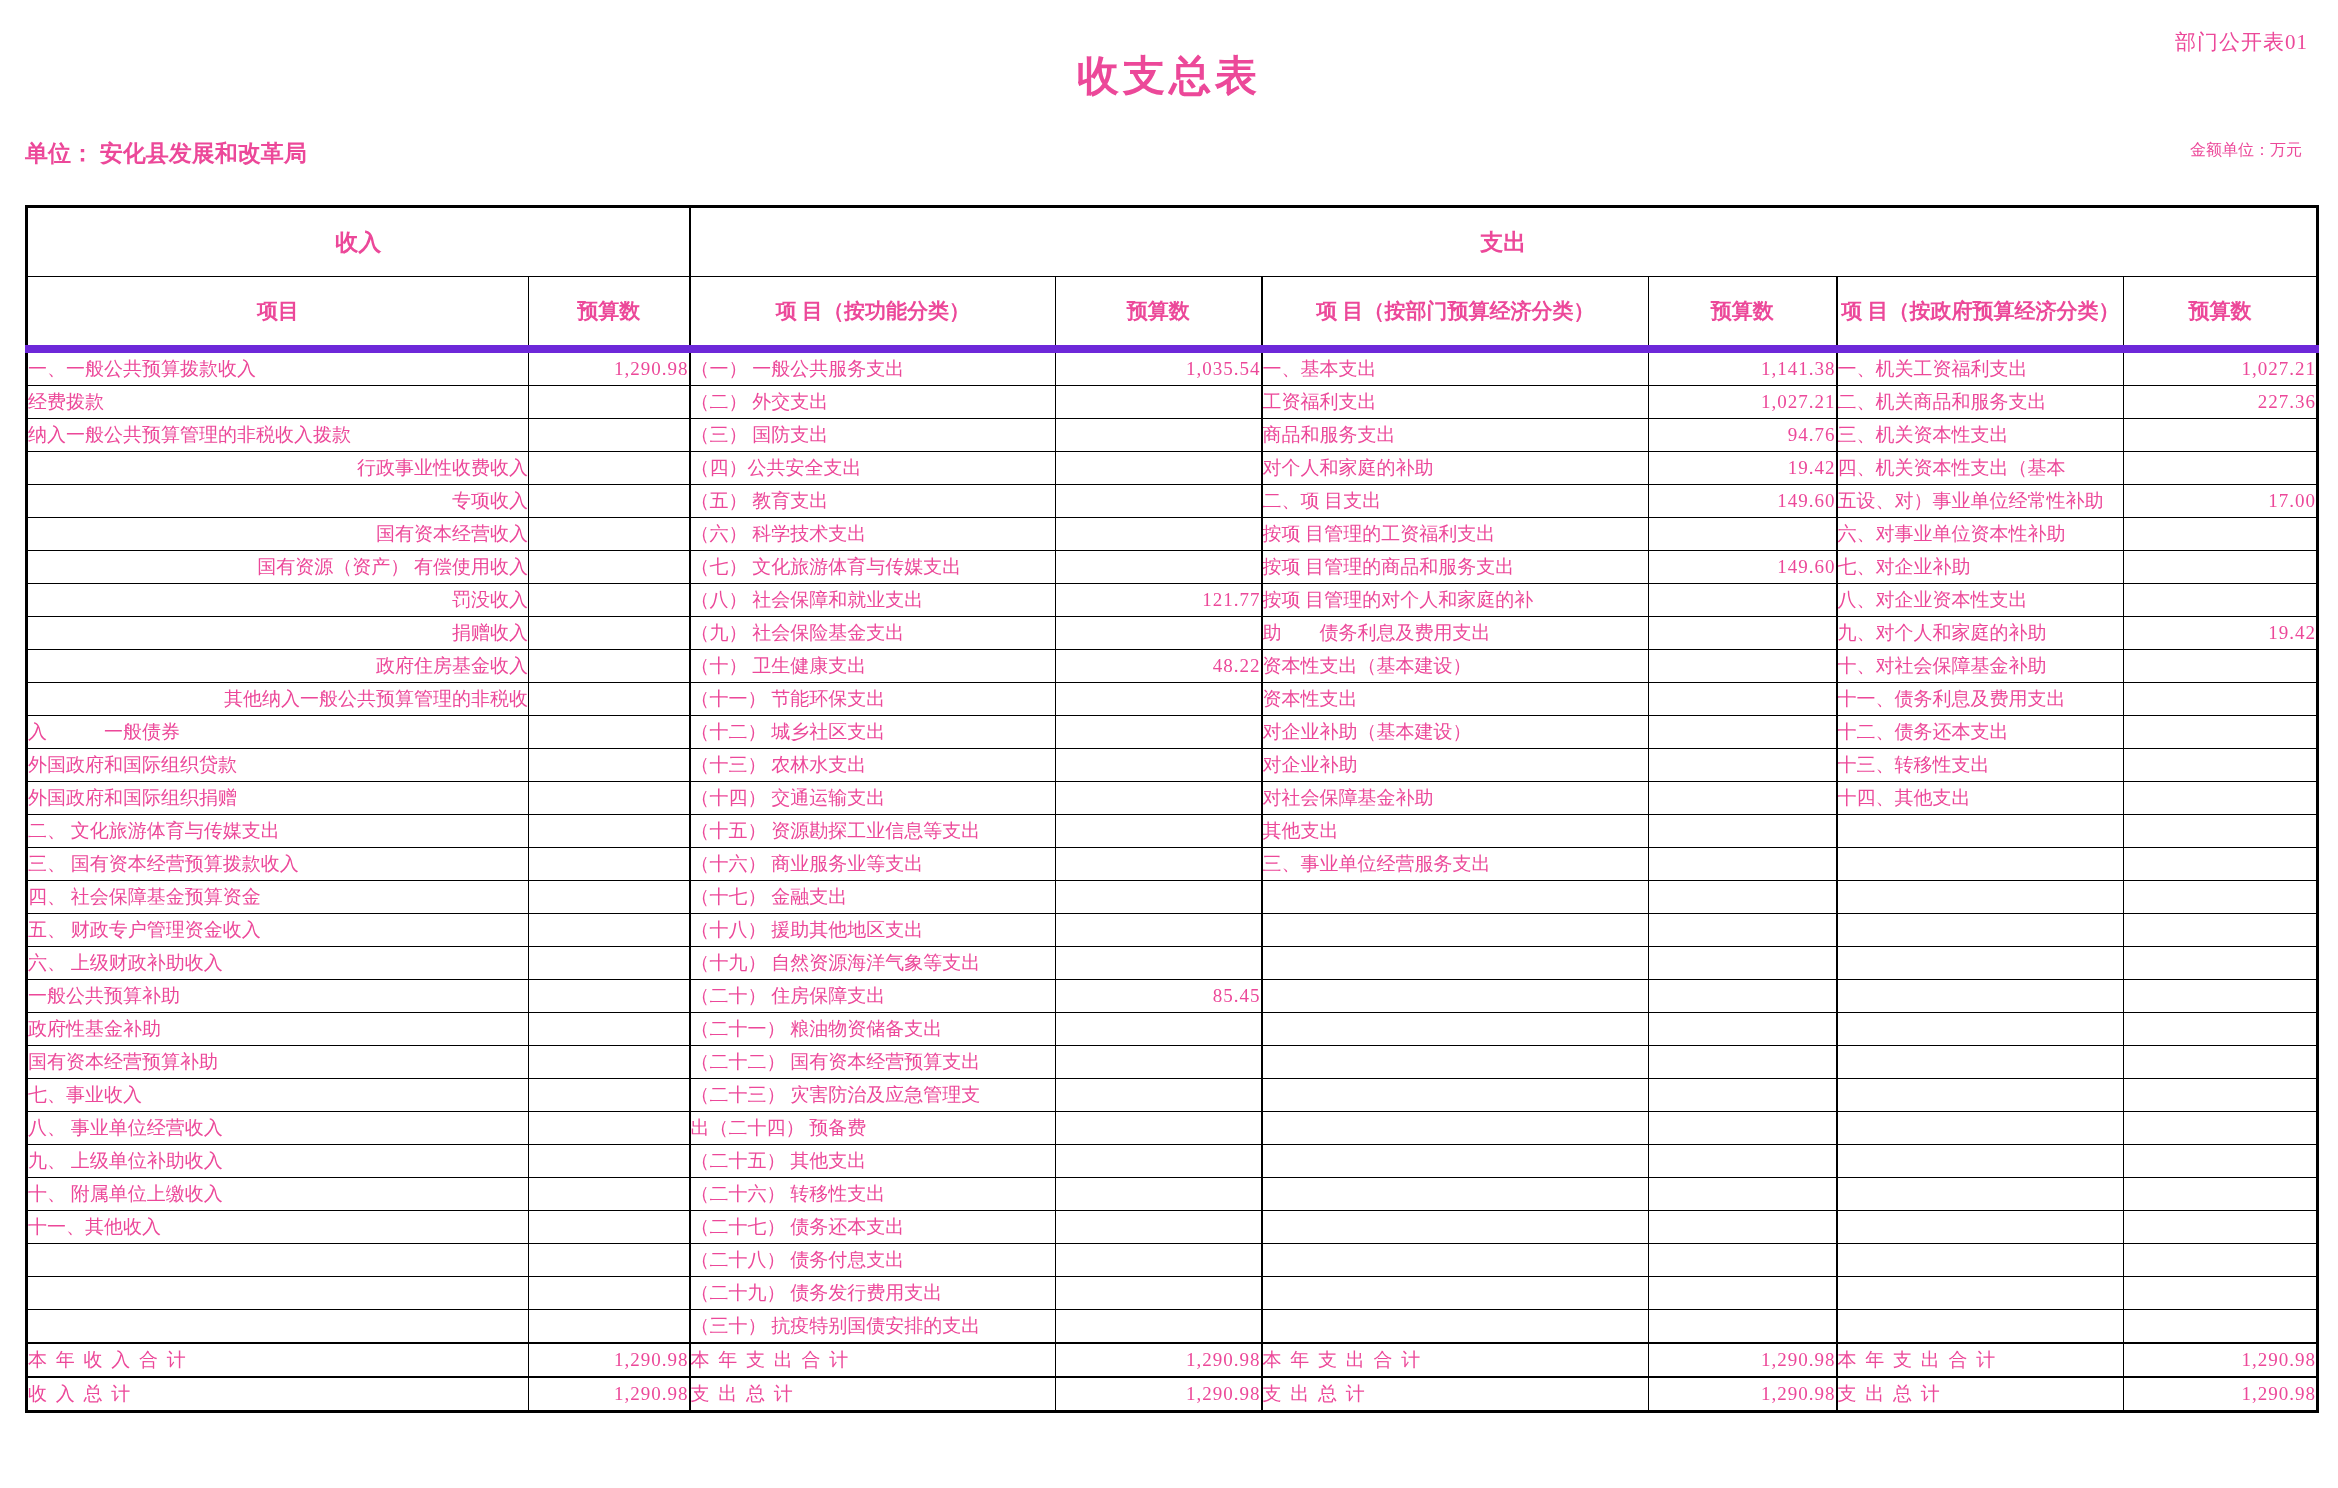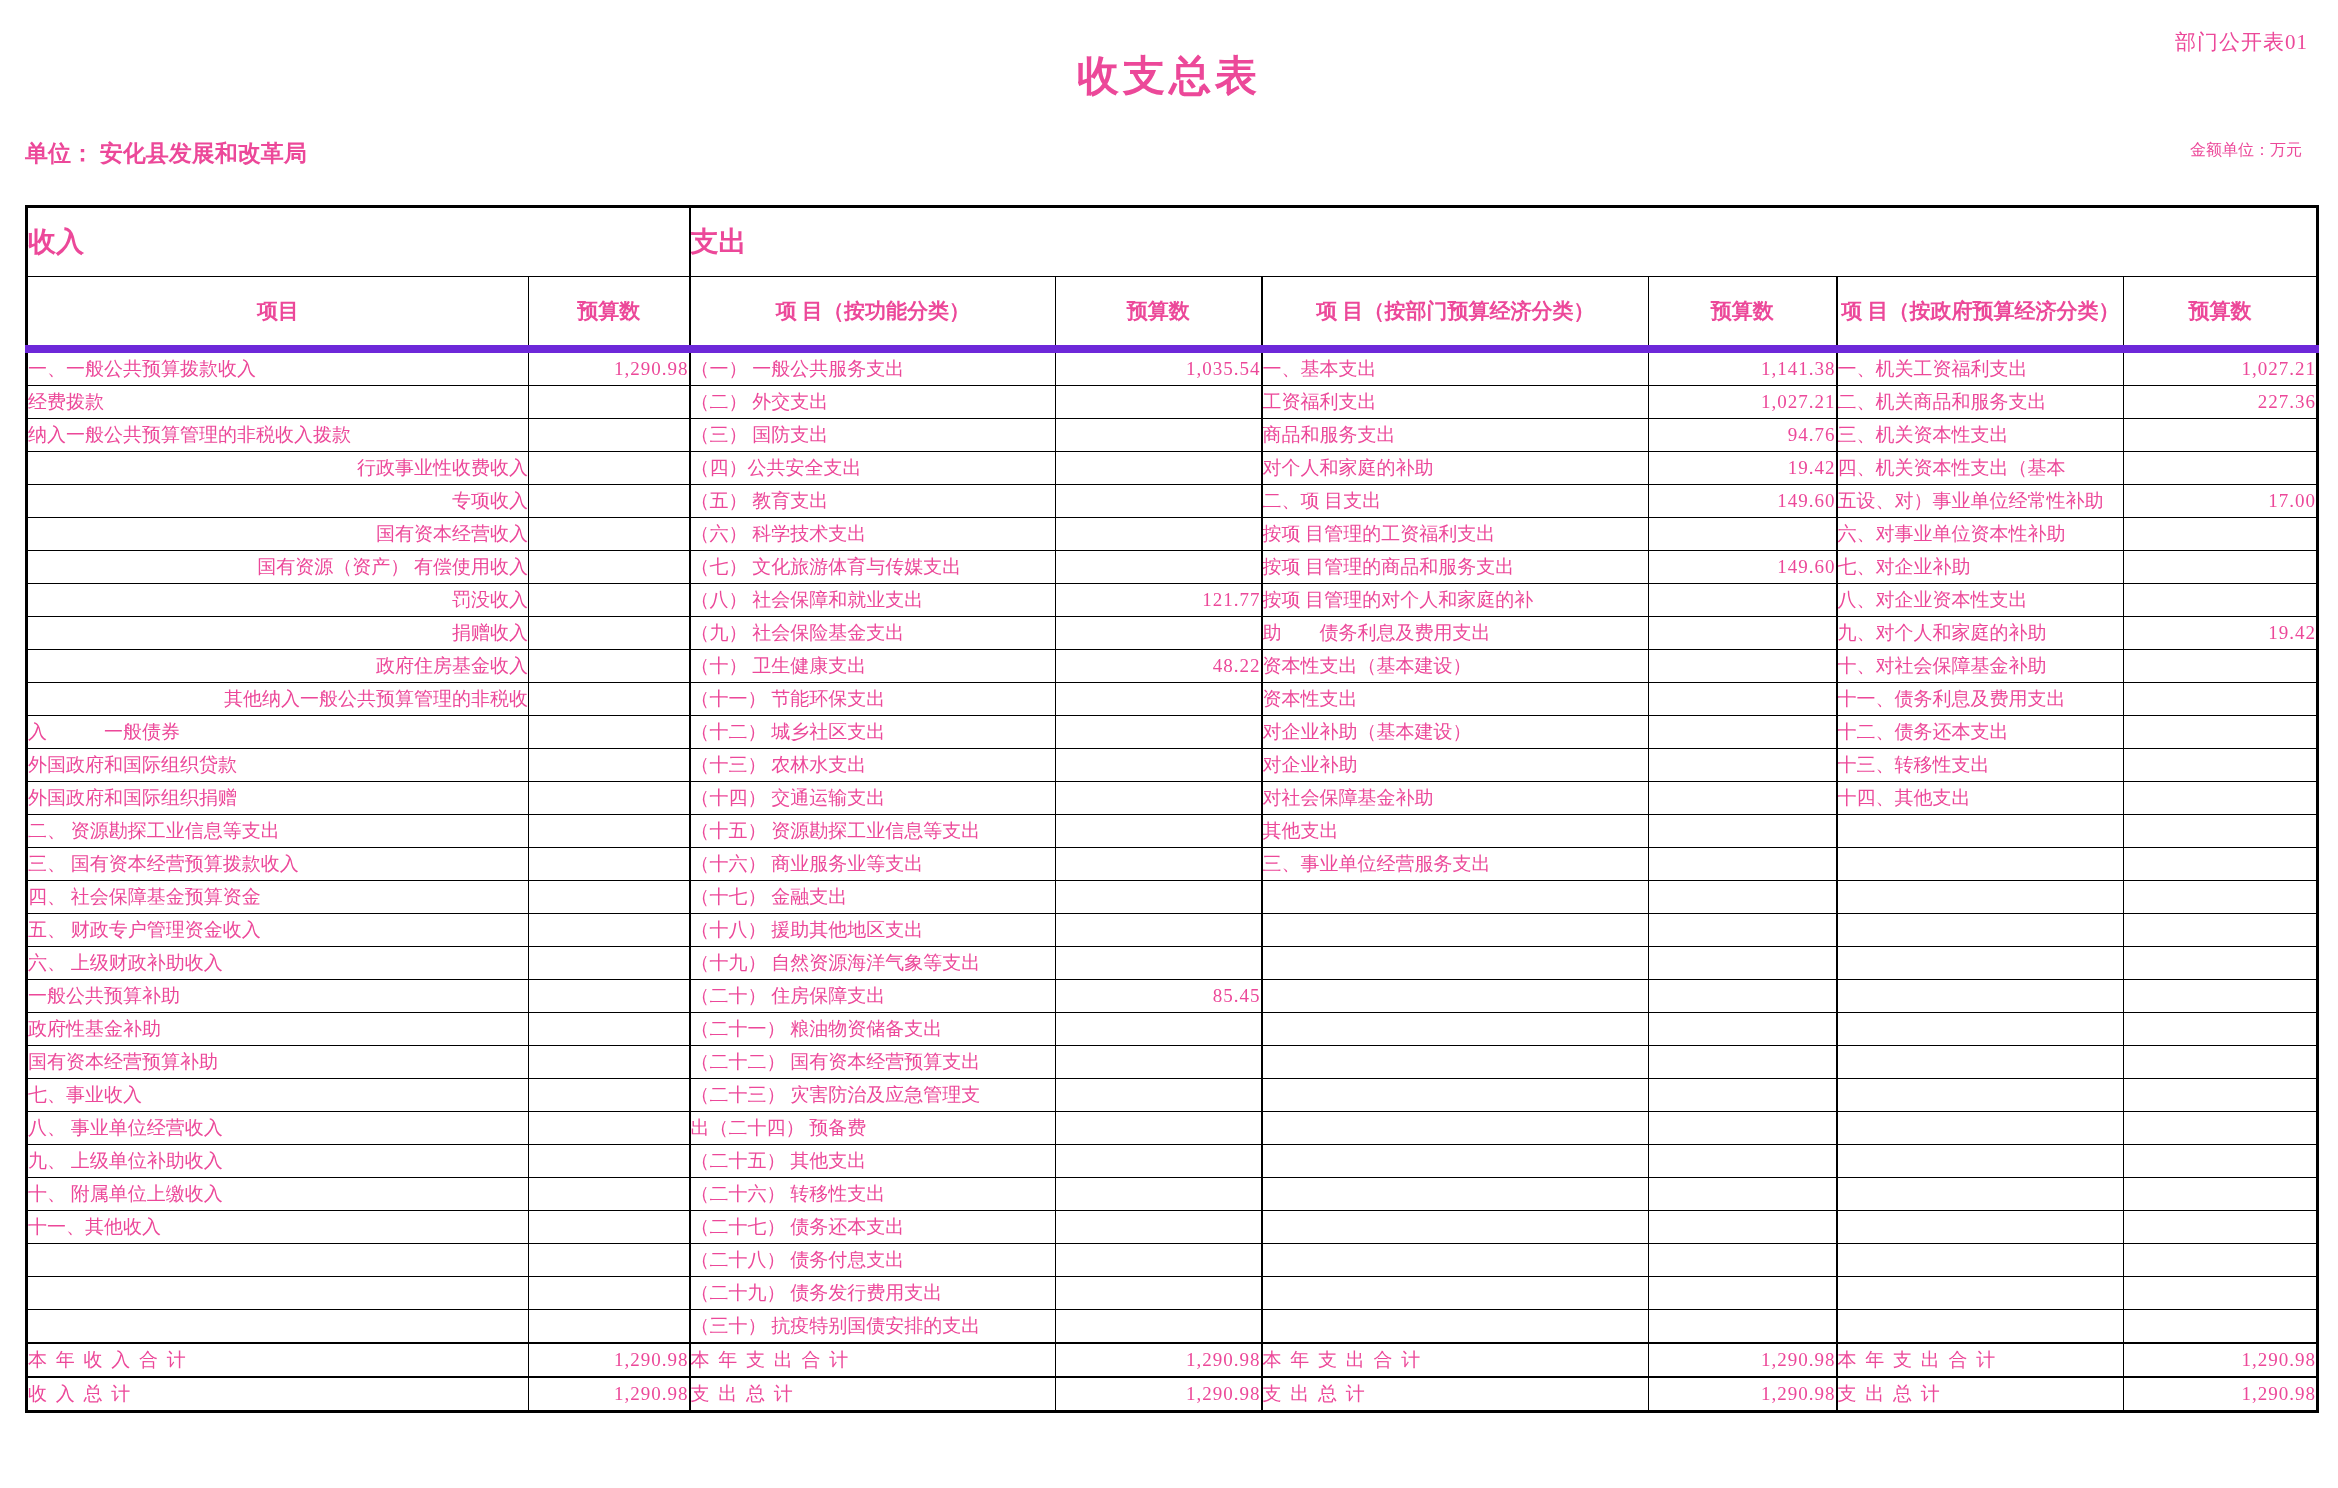--- a/index.html
+++ b/index.html
@@ -36,21 +36,21 @@
     border:3px solid #000;
   }
   table.budget th, table.budget td{
     border:1px solid #000;
     font-size:19px;
     font-weight:normal;
     padding:0;
     overflow:hidden;
     vertical-align:middle;
   }
-  tr.h1 th{height:68px;font-size:28px;font-weight:bold;text-align:left;margin-left:45px;}
+  tr.h1 th{height:68px;font-size:23px;font-weight:bold;text-align:center;margin-left:45px;}
   tr.h2 th{height:68px;font-size:21px;font-weight:bold;text-align:center;border-bottom:8px solid #6d28d9;line-height:1.35;}
   tr.datarow td{height:32px;}
   tr.total td{height:32px;border-top:2px solid #000;}
   td.lbl{white-space:pre;line-height:32px;}
   td.num{text-align:right;padding-right:7px;font-size:19px;letter-spacing:1px;white-space:pre;}
   .bl2{border-left:2px solid #000 !important;}
   .i0{padding-left:6px;}
   .i1{padding-left:58px;}
   .i2{padding-left:70px;}
   .i3{padding-left:78px;}
@@ -234,21 +234,21 @@
           <td class="lbl i2">外国政府和国际组织捐赠</td>
           <td class="num"></td>
           <td class="lbl i0 bl2">（十四） 交通运输支出</td>
           <td class="num"></td>
           <td class="lbl i1 bl2">对社会保障基金补助</td>
           <td class="num"></td>
           <td class="lbl i0 bl2">十四、其他支出</td>
           <td class="num"></td>
         </tr>
         <tr class="datarow">
-          <td class="lbl i0">二、 资源勘探工业信息等支出</td>
+          <td class="lbl i0">二、 文化旅游体育与传媒支出</td>
           <td class="num"></td>
           <td class="lbl i0 bl2">（十五） 资源勘探工业信息等支出</td>
           <td class="num"></td>
           <td class="lbl i1 bl2">其他支出</td>
           <td class="num"></td>
           <td class="lbl i0 bl2"></td>
           <td class="num"></td>
         </tr>
         <tr class="datarow">
           <td class="lbl i0">三、 国有资本经营预算拨款收入</td>

